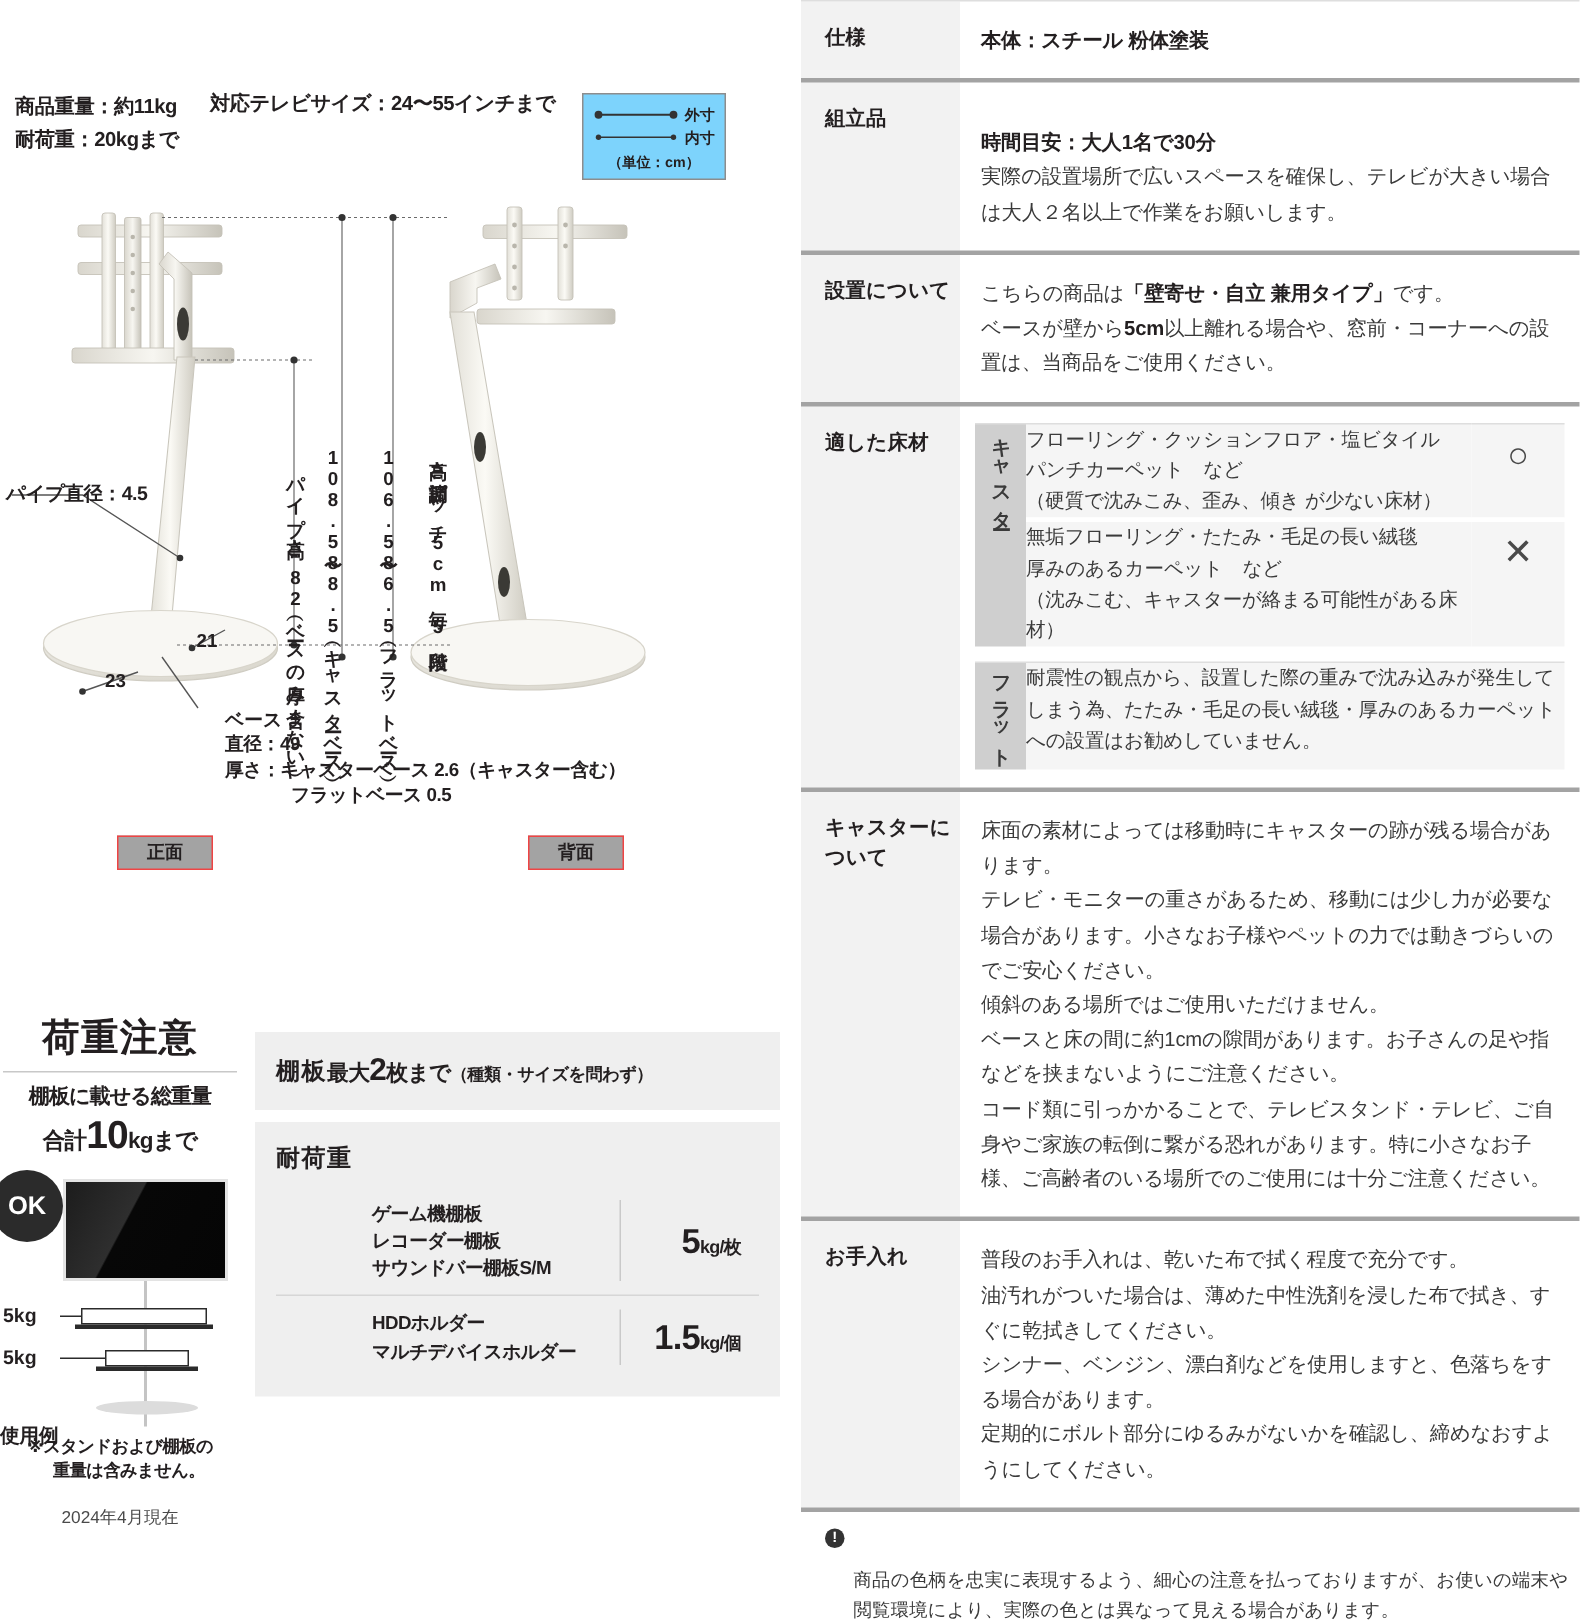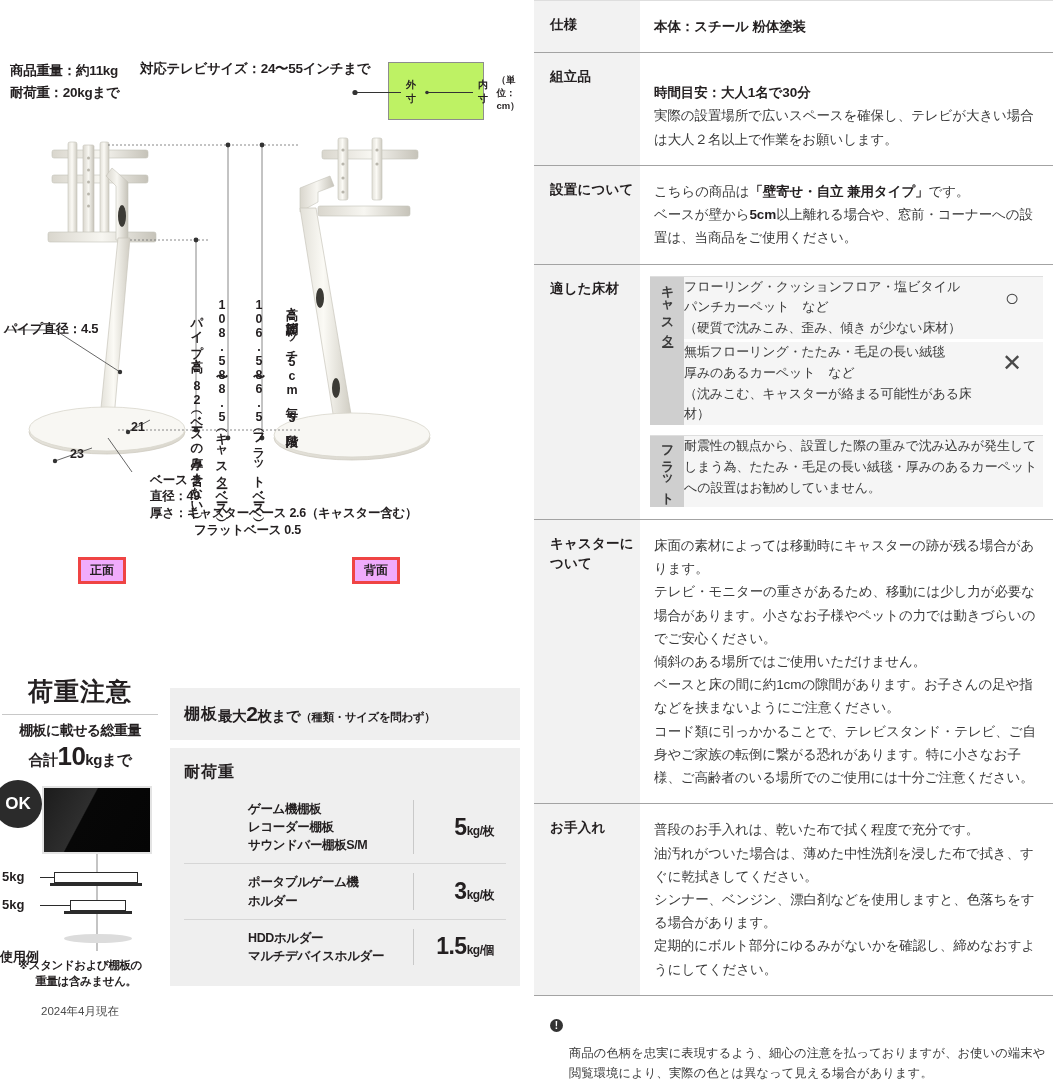--- a/index.html
+++ b/index.html
@@ -14,22 +14,22 @@
   .page { position: relative; width: 1057px; height: 1080px; display: flex; }
 
   
   .left-col { width: 530px; height: 1080px; position: relative; }
 
   .spec-top { position: absolute; left: 10px; top: 60px; font-size: 13.5px; font-weight: bold; line-height: 1.65; letter-spacing: -0.3px;}
   .spec-tv  { position: absolute; left: 140px; top: 60px; font-size: 13.5px; font-weight: bold; letter-spacing: -0.3px;}
 
   .legend-box {
     position: absolute; left: 388px; top: 62px; width: 96px; height: 58px;
-    border: 1px solid #8d8d8d; background: #bef264;
-    display: flex; flex-direction: row; align-items: center; justify-content: center;
+    border: 1px solid #8d8d8d; background: #7dd3fc;
+    display: flex; flex-direction: column; align-items: center; justify-content: center;
     gap: 1px; padding-top: 2px;
   }
   .legend-row { display: flex; align-items: center; gap: 5px; font-size: 10px; font-weight: bold; }
   .legend-line { display: block; }
   .legend-unit { font-size: 9.5px; font-weight: bold; margin-top: 2px; }
 
   
   .illus { position: absolute; left: 0; top: 120px; width: 530px; height: 380px; }
 
   
@@ -47,22 +47,22 @@
   .dim-pitch  { position: absolute; left: 285px; top: 178px; height: 170px; }
 
   .lbl-pipe-dia { position: absolute; left: 4px; top: 320px; font-size: 13px; font-weight: bold; letter-spacing: -0.3px;}
   .lbl-21 { position: absolute; left: 131px; top: 420px; font-size: 12.5px; font-weight: bold; }
   .lbl-23 { position: absolute; left: 70px; top: 447px; font-size: 12.5px; font-weight: bold; }
   .lbl-base { position: absolute; left: 150px; top: 472px; font-size: 12.5px; font-weight: bold; }
   .lbl-basedim { position: absolute; left: 150px; top: 488px; font-size: 12.5px; font-weight: bold; line-height: 1.35; letter-spacing:-0.3px;}
   .lbl-basedim .ind { display:block; padding-left: 44px; }
 
   .view-tag {
-    position: absolute; border: 3px solid #ef4444; background:#f0abfc;
-    font-size: 12px; font-weight: bold; padding: 2px 0; text-align: center; width: 48px;
+    position: absolute; border: 1px solid #ef4444; background:#a3a3a3;
+    font-size: 12px; font-weight: bold; padding: 2px 0; text-align: center; width: 64px;
   }
   .view-front { left: 78px; top: 557px; }
   .view-back  { left: 352px; top: 557px; }
 
   
   .load-warn { position: absolute; left: 0px; top: 675px; width: 160px; }
   .load-title { font-size: 25px; font-weight: bold; text-align: center; letter-spacing: 1px; padding-bottom: 6px; }
   .load-div { border-top: 1px solid #c8c8c8; margin: 0 2px 7px 2px; }
   .load-sub { font-size: 14px; font-weight: bold; text-align: center; letter-spacing: -0.6px; }
   .load-total { font-size: 15px; font-weight: bold; text-align: center; letter-spacing: -0.5px; line-height: 1.3;}
@@ -111,21 +111,21 @@
   .cap-row + .cap-row { border-top: 1px solid #d6d6d6; }
   .cap-row .names { flex: 1; padding-left: 64px; font-size: 12.5px; font-weight: bold; line-height: 1.45; letter-spacing:-0.4px;}
   .cap-row .sep { width: 1px; align-self: stretch; background: #c9c9c9; }
   .cap-row .val { width: 92px; text-align: right; padding-right: 12px; font-weight: bold; letter-spacing:-0.5px;}
   .cap-row .val .big { font-size: 23px; }
   .cap-row .val .u { font-size: 12px; }
 
   
   .right-col { width: 527px; height: 1080px; position: relative; padding: 0 0 0 0; }
   table.spec { width: 519px; margin-left: 4px; border-collapse: collapse; table-layout: fixed; }
-  table.spec td { vertical-align: top; border-bottom: 1px solid #a3a3a3; }
+  table.spec td { vertical-align: top; border-bottom: 3px solid #a3a3a3; }
   table.spec tr:first-child td { border-top: 1px solid #dedede; }
   td.th {
     width: 106px; background: #f2f2f2; padding: 14px 0 14px 16px;
     font-size: 13.5px; font-weight: bold; line-height: 1.5; letter-spacing: 0.2px;
   }
   td.td { padding: 14px 14px 14px 14px; font-size: 13.5px; line-height: 1.72; color: #3a3a3a; letter-spacing: -0.1px;}
   td.td b { color: #231f20; }
   .bold-dark { font-weight: bold; color:#231f20;margin-top:14px; }
 
   
@@ -344,26 +344,20 @@
 
       <div class="cap-box2">
         <div class="cap-head">耐荷重</div>
         <div id="cap-rows">
             <div class="cap-row">
               <div class="names" style="white-space: pre-line;">ゲーム機棚板
 レコーダー棚板
 サウンドバー棚板S/M</div>
               <div class="sep"></div>
               <div class="val"><span class="big">5</span><span class="u">kg/枚</span></div>
-            </div>
-            <div class="cap-row">
-              <div class="names" style="white-space: pre-line;">ポータブルゲーム機
-ホルダー</div>
-              <div class="sep"></div>
-              <div class="val"><span class="big">3</span><span class="u">kg/枚</span></div>
             </div>
             <div class="cap-row">
               <div class="names" style="white-space: pre-line;">HDDホルダー
 マルチデバイスホルダー</div>
               <div class="sep"></div>
               <div class="val"><span class="big">1.5</span><span class="u">kg/個</span></div>
             </div>
           </div>
       </div>
     </div>

